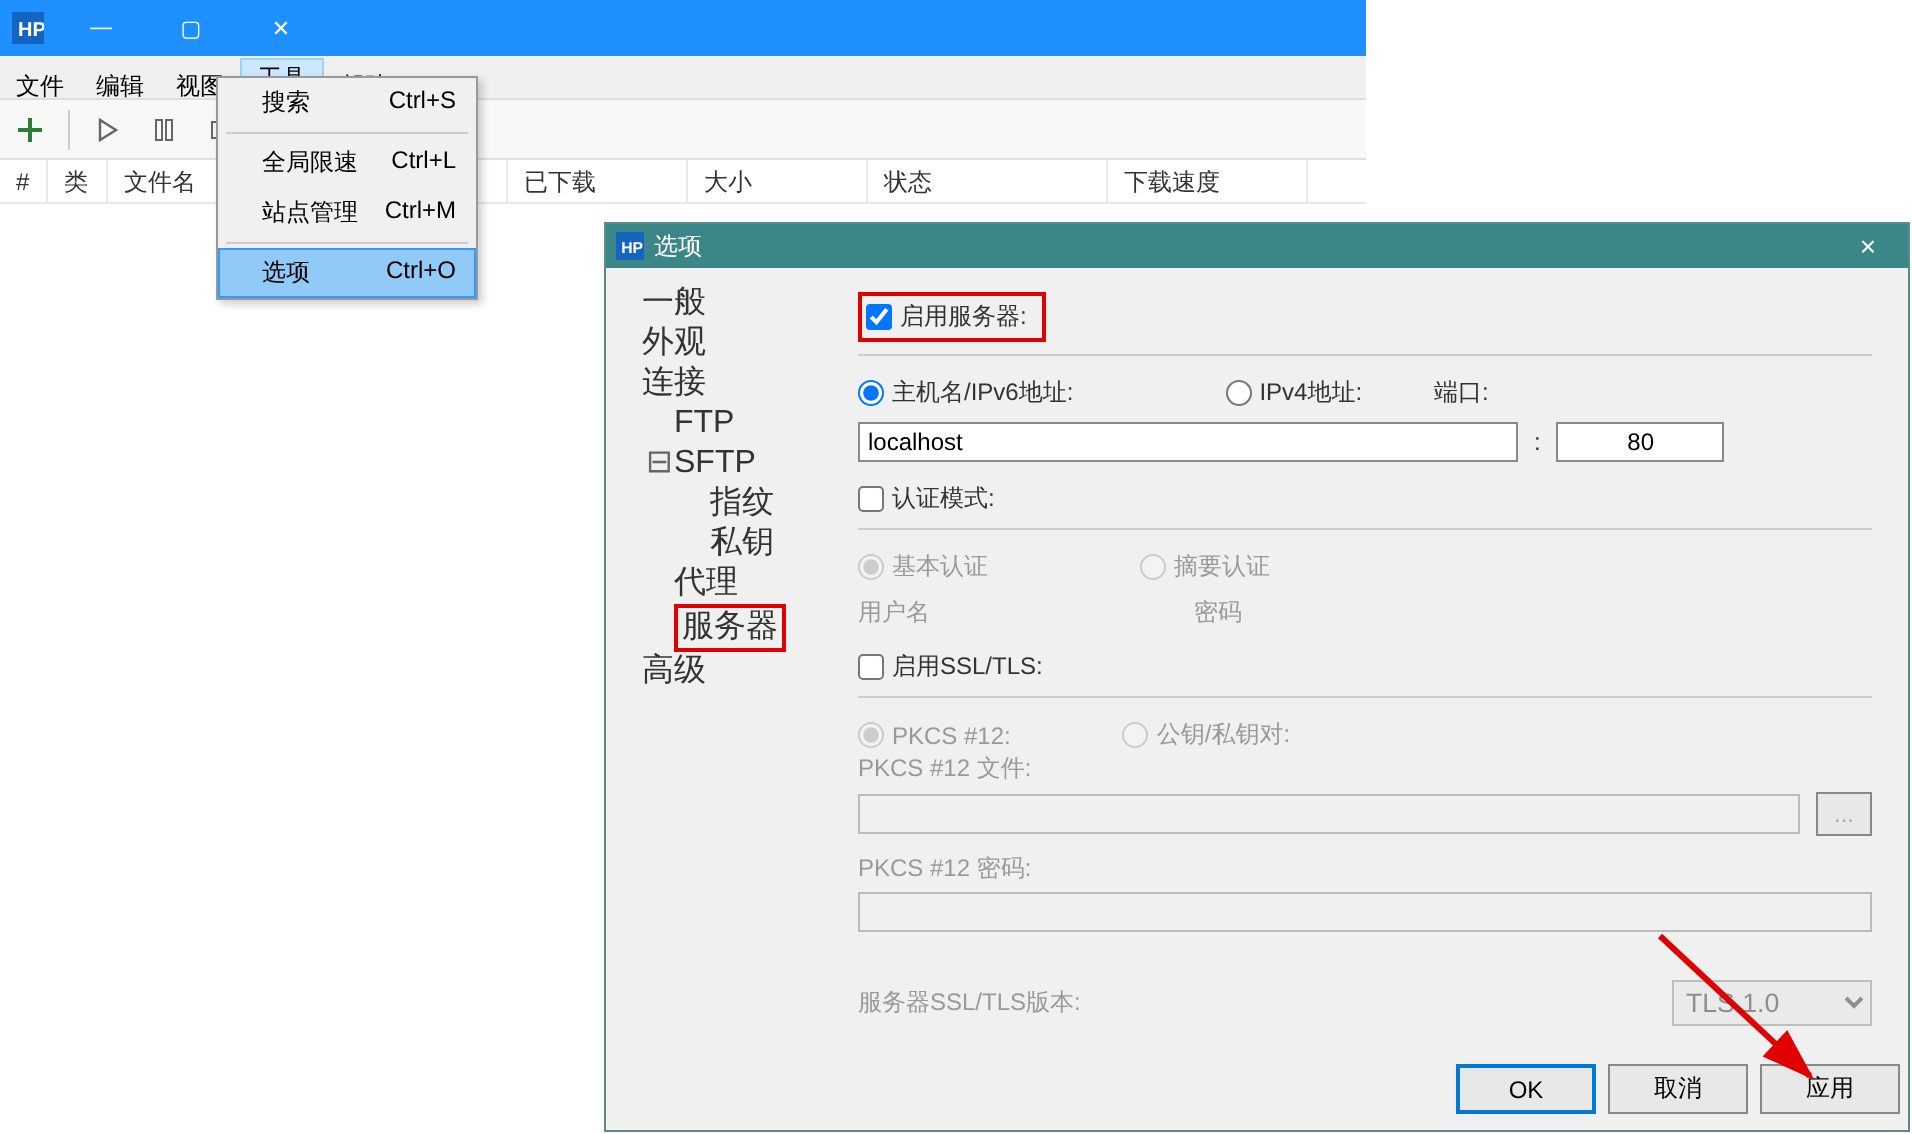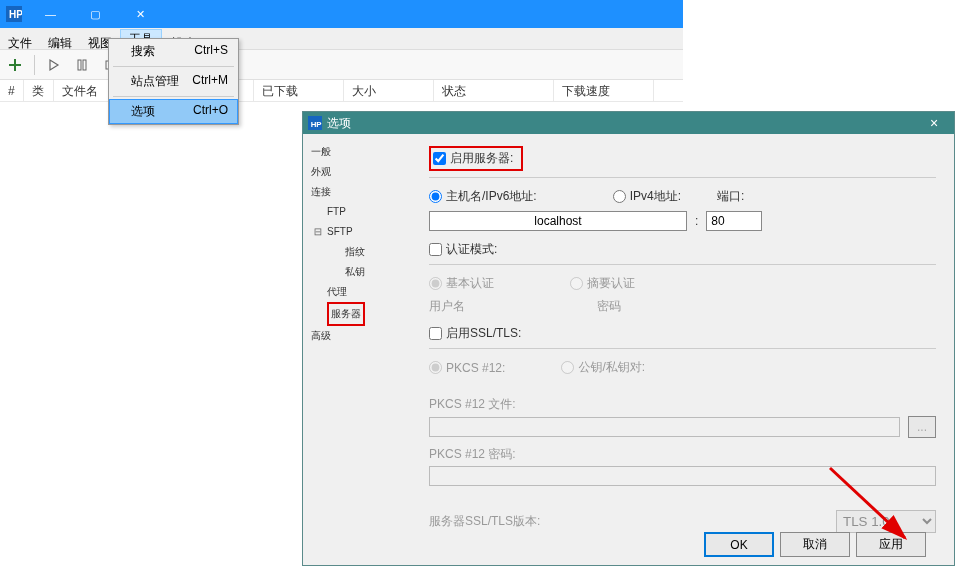--- a/index.html
+++ b/index.html
@@ -28,41 +28,41 @@
 .dropdown-menu .ditem.highlighted { background: #91c9f7; border: 1px solid #3399ff; padding: 3px 9px 3px 21px; }
 .dropdown-menu .dsep { height: 1px; background: #ccc; margin: 2px 4px; }
 
 .options-dialog { position: absolute; left: 302px; top: 111px; width: 653px; height: 455px; background: #f0f0f0; border: 1px solid #5a8a8a; z-index: 20; }
 .dlg-titlebar { height: 22px; background: #3b8686; display: flex; align-items: center; color: #fff; font-size: 12px; }
 .dlg-titlebar .icon-app { width: 14px; height: 14px; margin: 0 5px; }
 .dlg-titlebar .title { flex: 1; }
 .dlg-titlebar .close { width: 40px; text-align: center; font-size: 14px; }
 
 .dlg-body { display: flex; height: 405px; }
-.dlg-sidebar { width: 114px; padding: 8px 6px; font-size: 10px; color: #333; line-height: 20px; }
+.dlg-sidebar { width: 114px; padding: 8px 16px; font-size: 16px; color: #333; line-height: 20px; }
 .dlg-sidebar .tree-item { padding: 0 2px; }
 .dlg-sidebar .indent1 { padding-left: 18px; position: relative; }
 .dlg-sidebar .indent2 { padding-left: 36px; position: relative; }
 .dlg-sidebar .tree-toggle { position: absolute; left: 4px; width: 10px; display: inline-block; text-align: center; color: #666; }
 .dlg-sidebar .highlighted { border: 2px solid #e00000; padding: 0 2px; display: inline-block; }
 
 .dlg-content { flex: 1; padding: 12px 18px 8px 12px; font-size: 12px; color: #333; }
 .dlg-content .group { margin-bottom: 10px; }
 .dlg-content .hr { height: 1px; background: #ccc; margin: 6px 0 10px; }
 .dlg-content .row { display: flex; align-items: center; gap: 8px; }
 .dlg-content label { display: flex; align-items: center; gap: 4px; }
 .dlg-content input[type=text] { border: 1px solid #888; padding: 2px 4px; font-size: 12px; background: #fff; }
 .dlg-content input[type=text]:disabled { background: #f0f0f0; color: #999; border-color: #bbb; }
 .dlg-content .disabled-text { color: #999; align-items: flex-end; }
 .dlg-content .disabled-radio { color: #999; }
 .highlight-red { border: 2px solid #e00000; padding: 2px 8px 2px 2px; display: inline-block; }
 .win-button { min-width: 70px; padding: 3px 12px; background: #e8e8e8; border: 1px solid #888; font-size: 12px; cursor: default; }
 .win-button.default { border: 2px solid #0078d7; padding: 2px 11px; }
 
-.dlg-footer { position: absolute; bottom: 8px; right: 28px; display: flex; gap: 6px; }
+.dlg-footer { position: absolute; bottom: 8px; right: 4px; display: flex; gap: 6px; }
 
 .arrow-svg { position: absolute; pointer-events: none; z-index: 30; }
 
 svg { display: block; }
 </style>
 </head>
 <body>
 
 <div class="main-window">
   <div class="titlebar">
@@ -142,20 +142,24 @@
     <div class="col-h" style="width:100px">下载速度</div>
   </div>
 </div>
 
 <div class="dropdown-menu">
   <div class="ditem">
       <span>搜索</span>
       <span>Ctrl+S</span>
     </div>
   <div class="dsep"></div>
+  <div class="ditem">
+      <span>全局限速</span>
+      <span>Ctrl+L</span>
+    </div>
   <div class="ditem">
       <span>站点管理</span>
       <span>Ctrl+M</span>
     </div>
   <div class="dsep"></div>
   <div class="ditem highlighted">
       <span>选项</span>
       <span>Ctrl+O</span>
     </div>
 </div>
@@ -196,23 +200,23 @@
             </label>
           <span style="width:60px"></span>
           <label>
               <input type="radio" name="addr" style=""> 
               <span>IPv4地址:</span>
             </label>
           <span style="width:20px"></span>
           <span>端口:</span>
         </div>
         <div class="row">
-          <input type="text" style="width: 258px; text-align: center;" value="localhost">
+          <input type="text" style="width: 330px; " value="localhost">
           <span>:</span>
-          <input type="text" style="width: 56px; text-align: left;" value="80">
+          <input type="text" style="width: 84px; text-align: center;" value="80">
         </div>
       </div>
       <div class="group">
         <label>
             <input type="checkbox" style=""> 
             <span>认证模式:</span>
           </label>
         <div class="hr"></div>
         <div class="row disabled-radio" style="margin-bottom:6px">
           <label>
@@ -229,21 +233,21 @@
           <span style="width:160px">用户名</span>
           <span>密码</span>
         </div>
       </div>
       <div class="group">
         <label>
             <input type="checkbox" style=""> 
             <span>启用SSL/TLS:</span>
           </label>
         <div class="hr"></div>
-        <div class="row disabled-radio" style="margin-bottom:20px">
+        <div class="row disabled-radio" style="margin-bottom:0">
           <label>
               <input type="radio" disabled="" checked="" style=""> 
               <span>PKCS #12:</span>
             </label>
           <span style="width:40px"></span>
           <label>
               <input type="radio" disabled="" style=""> 
               <span>公钥/私钥对:</span>
             </label>
         </div>

